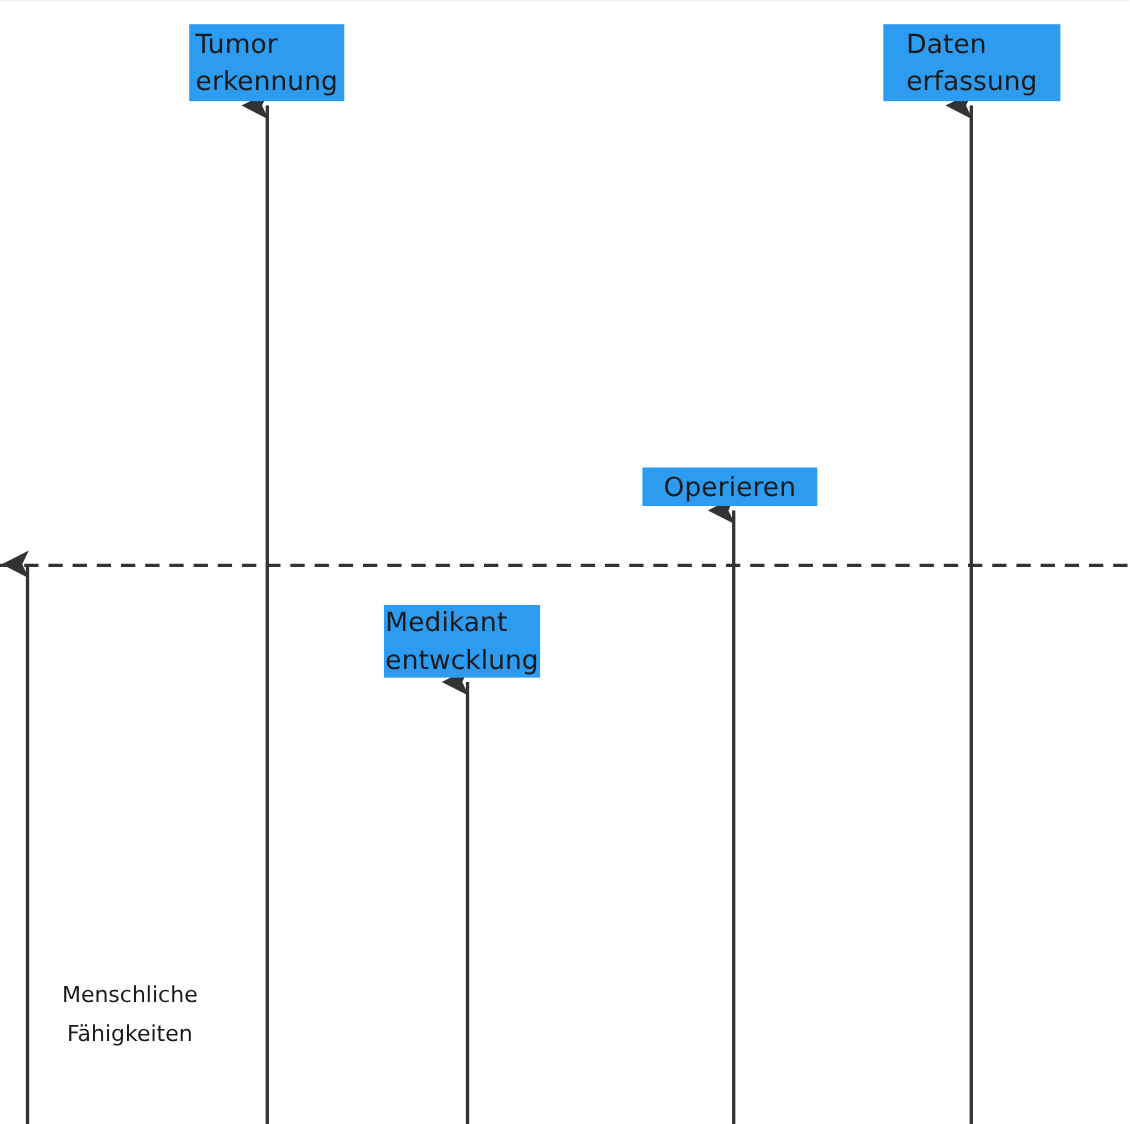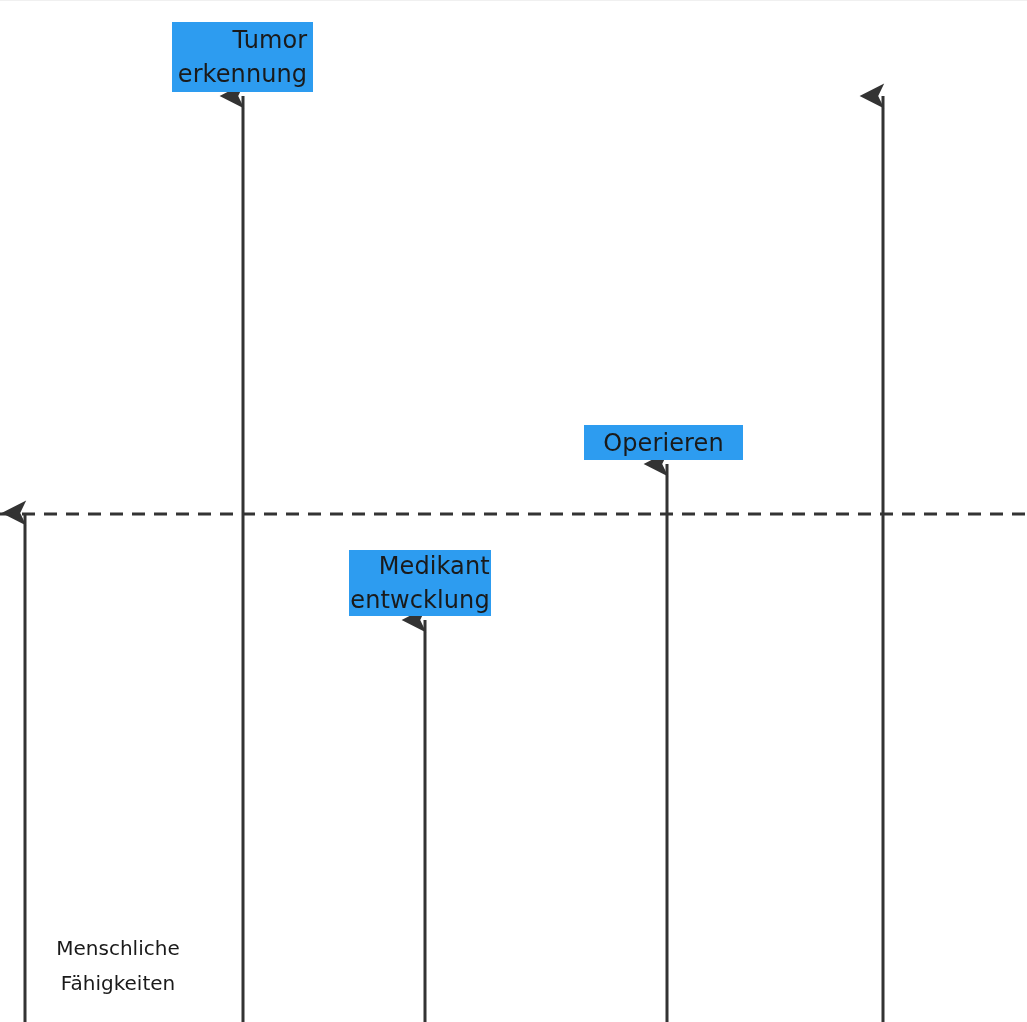--- a/index.html
+++ b/index.html
@@ -27,21 +27,21 @@
     height: 1022px;
     display: block;
   }
   .node-box {
     position: absolute;
     background: #2d9cf0;
     color: #1a1a1a;
     display: flex;
     align-items: center;
     justify-content: center;
-    text-align: right;
+    text-align: left;
     font-size: 24px;
     line-height: 34px;
     letter-spacing: 0.1px;
     white-space: pre-line;
     box-sizing: border-box;
   }
   .axis-caption {
     position: absolute;
     font-size: 20px;
     line-height: 35px;
@@ -76,17 +76,19 @@
   </svg>
 
   <div class="node-box" style="left:172px; top:21px; width:141px; height:70px;">Tumor
 erkennung</div>
 
   <div class="node-box" style="left:584px; top:424px; width:159px; height:35px;">Operieren</div>
 
   <div class="node-box" style="left:349px; top:549px; width:142px; height:66px;">Medikant
 entwcklung</div>
 
+  <div class="node-box" style="left:803px; top:21px; width:161px; height:70px;">Daten
+erfassung</div>
 
-  <div class="axis-caption" style="left:38px; top:930px; width:160px;">Menschliche
+  <div class="axis-caption" style="left:38px; top:886px; width:160px;">Menschliche
 Fähigkeiten</div>
 
 </div>
 
 </body></html>

